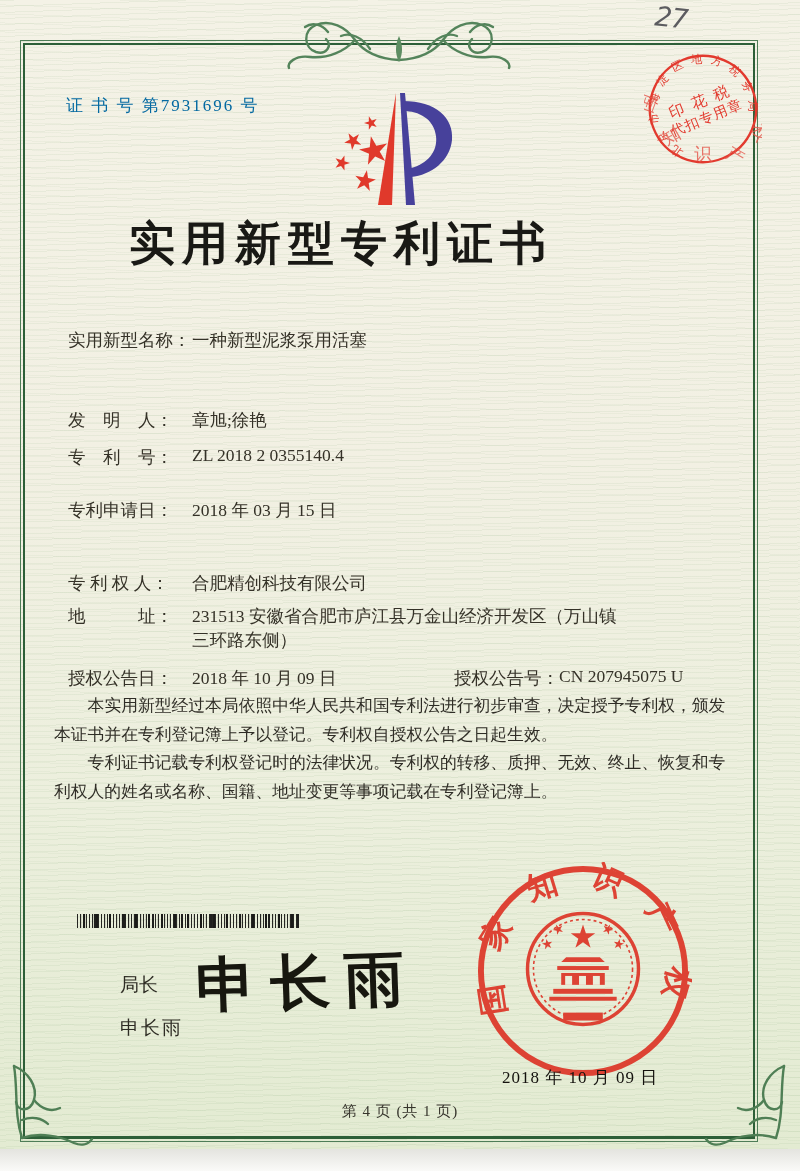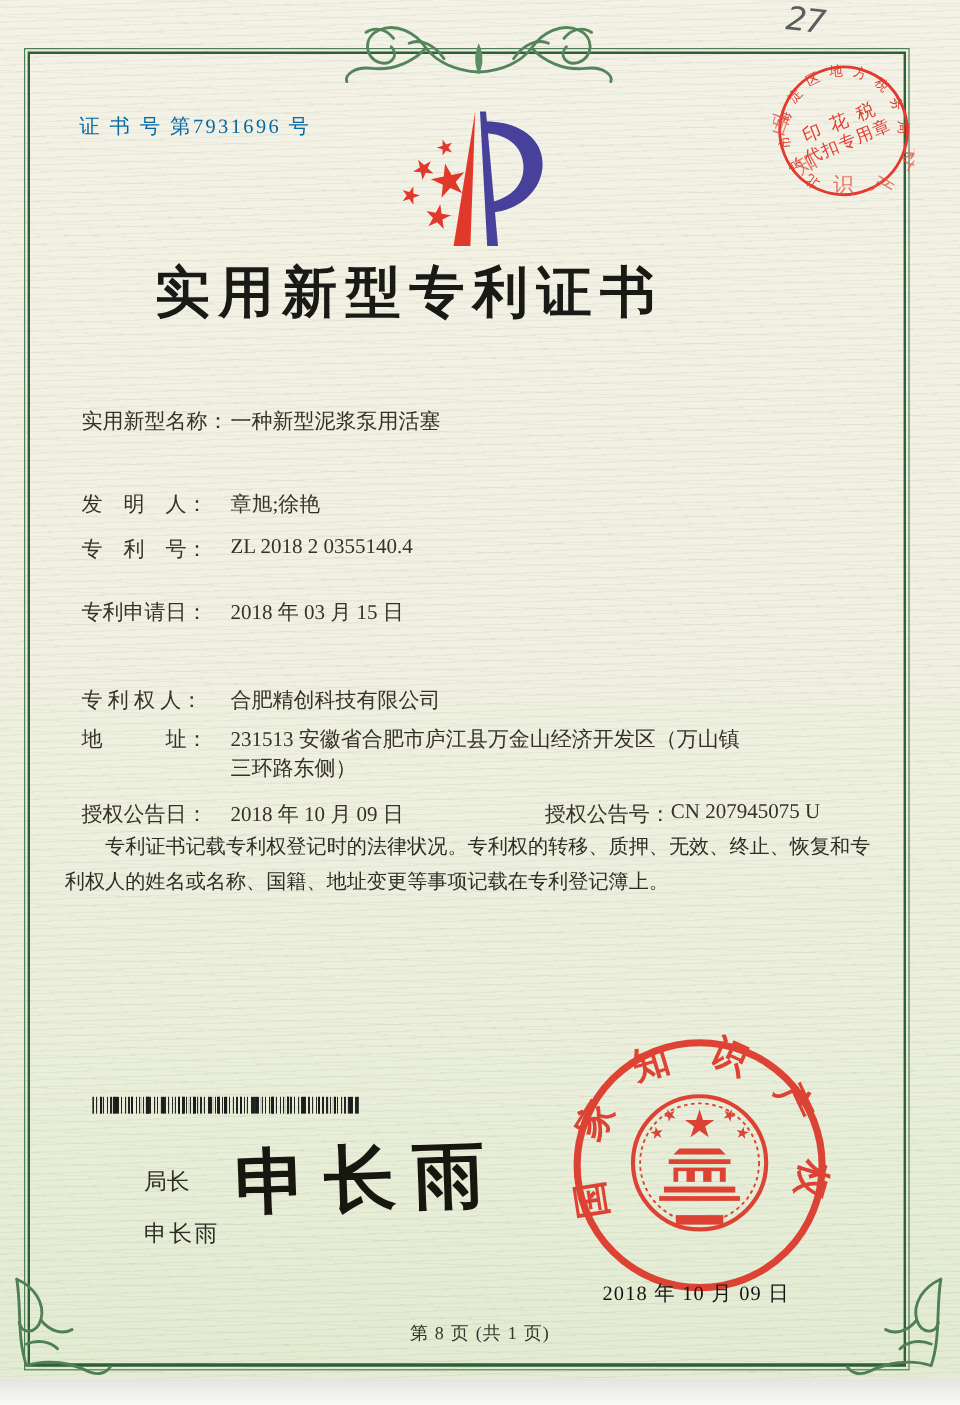--- a/index.html
+++ b/index.html
@@ -137,21 +137,21 @@
     <path d="M74,5 L56,117 L70,117 Z"></path>
   </g>
   <g fill="#47419b">
     <path d="M78,5 L84,117 L93,117 L83,5 Z"></path>
     <path d="M81,13 C114,13 132,30 130,52 C128,73 109,87 89,89 C87,87 87,82 89,80 C105,76 116,64 114,48 C112,31 97,23 81,23 Z"></path>
   </g>
 </svg>
 
 <div class="title">实用新型专利证书</div>
 
-<div class="row" style="top:339px;text-decoration:underline;">
+<div class="row" style="top:328px;text-decoration:underline;">
   <span class="lbl">实用新型名称：</span><span class="val">一种新型泥浆泵用活塞</span>
 </div>
 <div class="row" style="top:408px;">
   <span class="lbl">发　明　人：</span><span class="val">章旭;徐艳</span>
 </div>
 <div class="row" style="top:445px;">
   <span class="lbl">专　利　号：</span><span class="val">ZL 2018 2 0355140.4</span>
 </div>
 <div class="row" style="top:498px;">
   <span class="lbl">专利申请日：</span><span class="val">2018 年 03 月 15 日</span>
@@ -164,20 +164,22 @@
 三环路东侧）</span>
 </div>
 <div class="row" style="top:666px;">
   <span class="lbl">授权公告日：</span><span class="val">2018 年 10 月 09 日</span>
   <span class="pair2">
     <span class="lbl" style="min-width:0;">授权公告号：</span><span class="val">CN 207945075 U</span>
   </span>
 </div>
 
 <div class="paragraphs">
+  <p>本实用新型经过本局依照中华人民共和国专利法进行初步审查，决定授予专利权，颁发
+本证书并在专利登记簿上予以登记。专利权自授权公告之日起生效。</p>
   <p>专利证书记载专利权登记时的法律状况。专利权的转移、质押、无效、终止、恢复和专
 利权人的姓名或名称、国籍、地址变更等事项记载在专利登记簿上。</p>
 </div>
 
 <div class="barcode"></div>
 
 <div class="director">
   <span>局长</span>
   <span class="nm">申长雨</span>
 </div>
@@ -222,13 +224,13 @@
     </defs>
     <text font-size="19" letter-spacing="13">
       <textPath href="#stamp-arc" startOffset="2">北京市海淀区地方税务局</textPath>
     </text>
     <text x="100" y="95" text-anchor="middle" font-size="26" letter-spacing="4">印 花 税</text>
     <text x="100" y="124" text-anchor="middle" font-size="24" letter-spacing="2">代扣专用章</text>
   </g>
   <text font-size="30" fill="#e4564a" opacity="0.8" x="12 38 85 137 183" y="108 162 187 180 130" rotate="-70 -30 0 30 70">国知识产权</text>
 </svg>
 
-<div class="page-footer">第 8 页 (共 1 页)</div>
+<div class="page-footer">第 4 页 (共 1 页)</div>
 
 </body></html>

